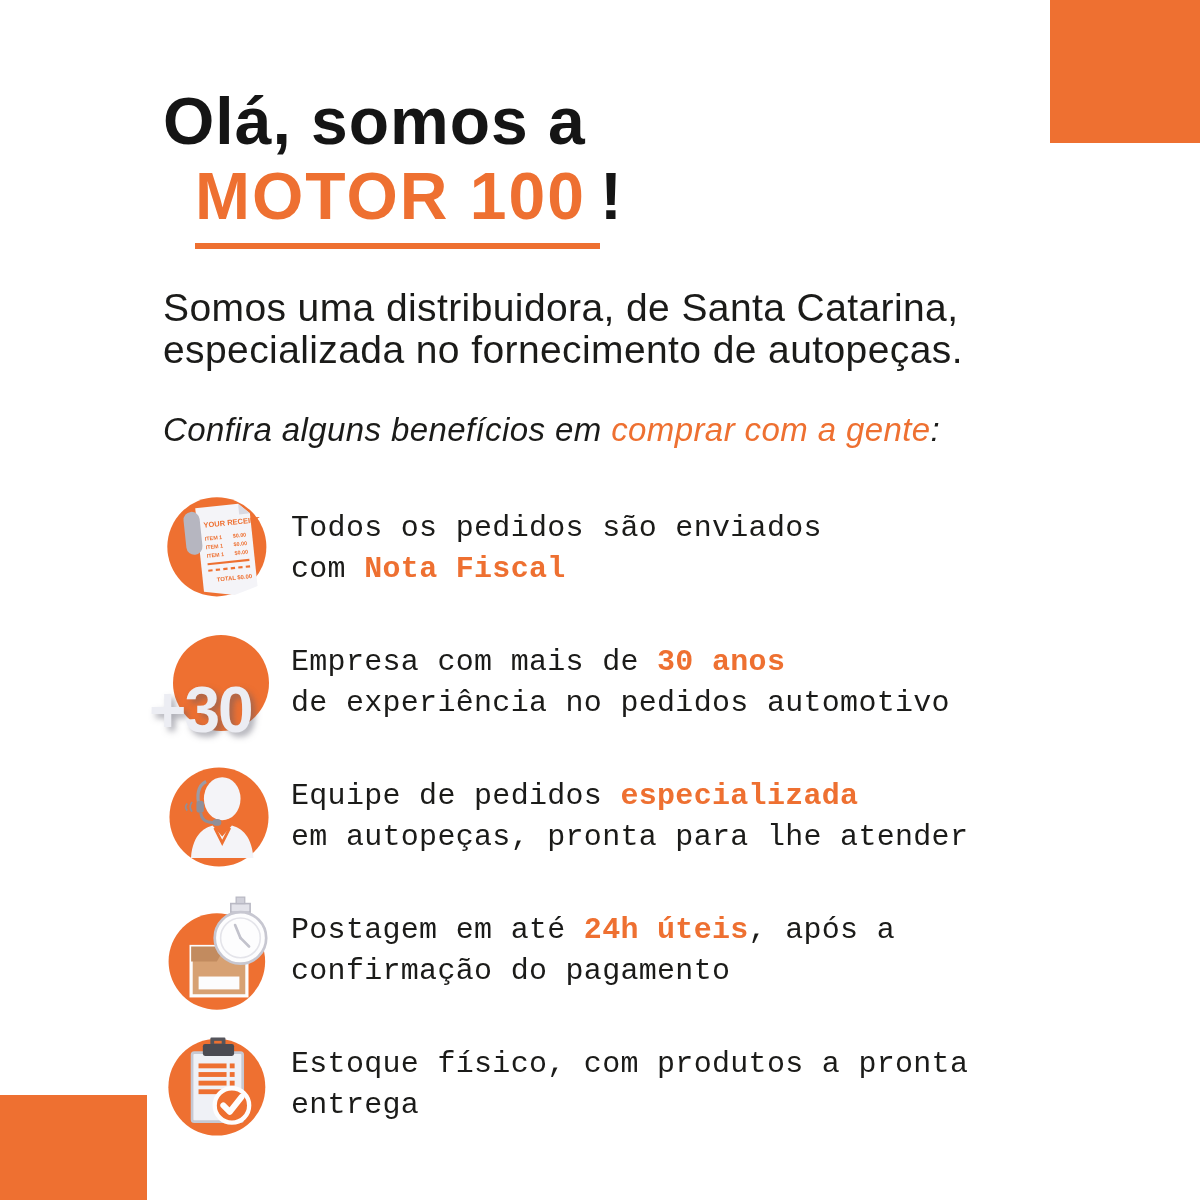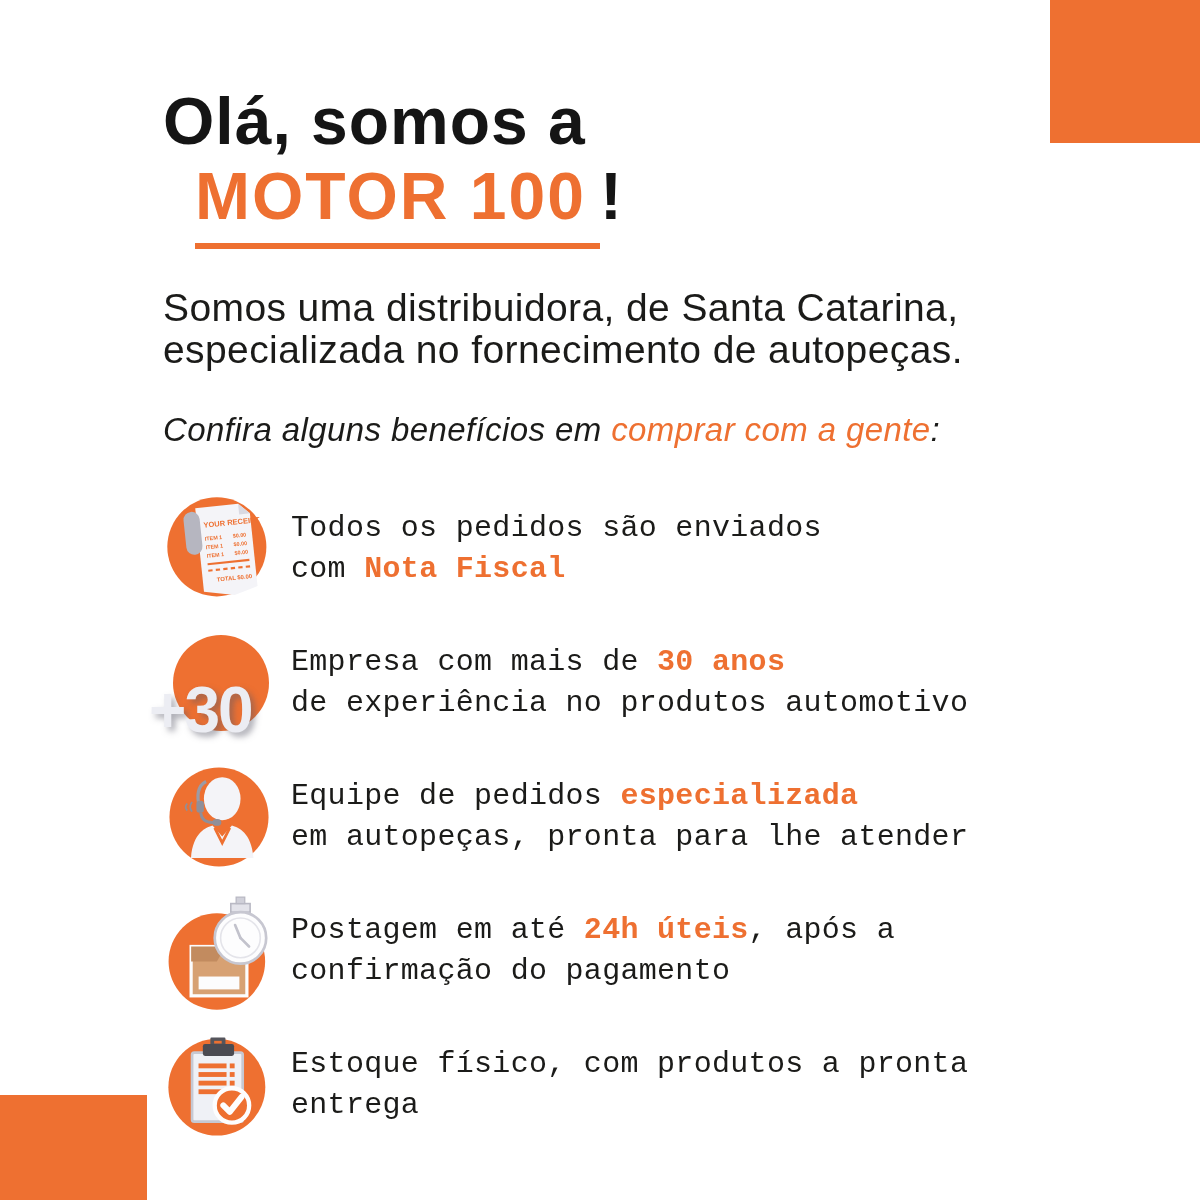--- a/index.html
+++ b/index.html
@@ -112,21 +112,21 @@
       </div>
     </div>
 
     <div class="brow">
       <div class="icon-wrap">
         <div class="circle30"></div>
         <div class="badge30">+30</div>
       </div>
       <div class="btext">
         <span>Empresa com mais de </span><span class="hl-b">30 anos</span><span></span><br>
-        <span>de experiência no produtos automotivo</span><span class="hl-b"></span><span></span>
+        <span>de experiência no pedidos automotivo</span><span class="hl-b"></span><span></span>
       </div>
     </div>
 
     <div class="brow">
       <div class="icon-wrap">
         <svg width="112" height="112" viewBox="0 0 104 104">
           <circle cx="52" cy="52" r="46" fill="#EE7031"></circle>
           <ellipse cx="55" cy="35" rx="17" ry="20" fill="#F4F4F8"></ellipse>
           <path d="M26,90 C28,66 40,62 46,60 L55,70 L64,60 C70,62 82,66 84,90 Z" fill="#F4F4F8"></path>
           <path d="M48,62 L55,76 L62,62" stroke="#EE7031" stroke-width="2.6" fill="none"></path>

